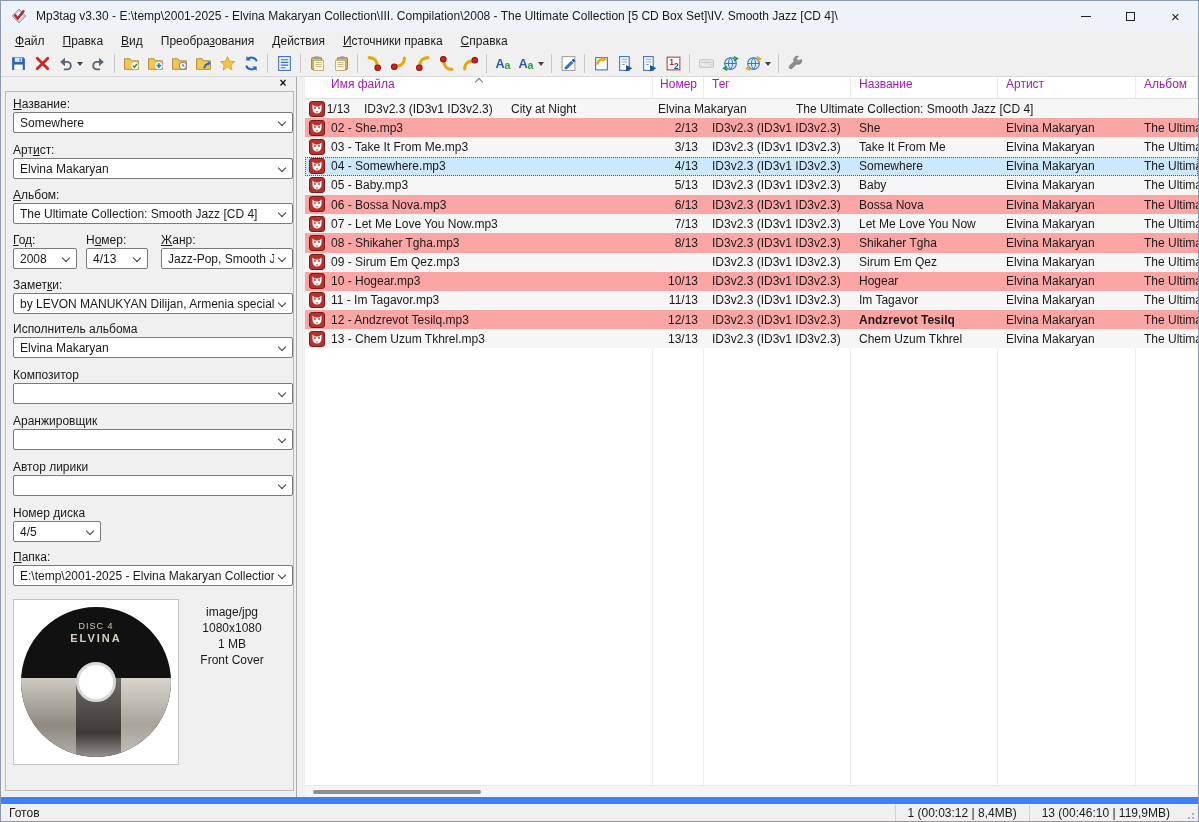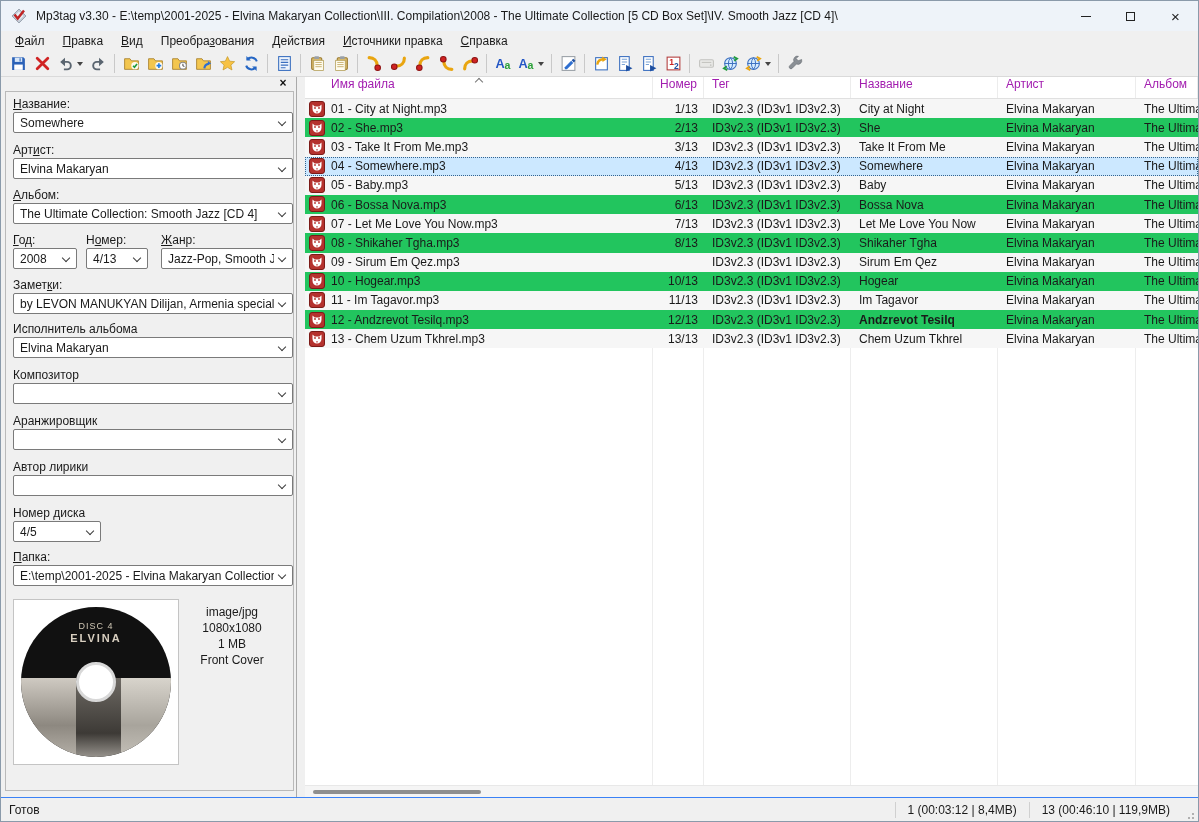--- a/index.html
+++ b/index.html
@@ -81,37 +81,37 @@
              border-bottom: 1px solid #e0e0e0; display: flex; }
   .hcell { position: relative; height: 100%; display: flex; padding-left: 8px;
            border-right: 1px solid #ececec; white-space: nowrap; overflow: hidden; color: #a21caf; }
   .hcell.first { padding-left: 26px; }
   .hcell.right { justify-content: flex-end; padding-right: 6px; padding-left: 0; }
   .sort-caret { position: absolute; top: 2px; left: 50%; width: 6px; height: 6px; margin-left: -3px;
                 border-left: 1.3px solid #777; border-top: 1.3px solid #777; transform: rotate(45deg); }
   .gridlines { position: absolute; left: 0; top: 22px; right: 0; bottom: 12px; pointer-events: none; }
   .vline { position: absolute; top: 0; bottom: 0; width: 1px; background: #ededed; }
   .rows { position: absolute; left: 0; top: 22px; right: 0; }
-  .lrow { position: relative; height: 19.2px; display: flex; align-items: center; background: #22c55e; }
+  .lrow { position: relative; height: 19.2px; display: flex; align-items: center; background: #fca5a5; }
   .lrow.odd { background: #f6f6f6; }
   .lrow.sel { background: #cce8ff; outline: 1px dotted #35648f; outline-offset: -1px; }
   .cell { white-space: nowrap; overflow: hidden; height: 100%; display: flex; align-items: center;
           padding-left: 8px; flex: 0 0 auto; }
   .cell.right { justify-content: flex-end; padding-left: 0; padding-right: 6px; }
   .row-icon { position: absolute; left: 4px; top: 1.5px; width: 16px; height: 16px; }
   .cell-file { padding-left: 26px; }
 
   
   .hscroll { position: absolute; left: 0; right: 0; bottom: 0; height: 12px; background: #f5f5f5;
              border-top: 1px solid #e8e8e8; }
   .hthumb { position: absolute; left: 8px; top: 4px; width: 168px; height: 4px; background: #8f8f8f; border-radius: 2px; }
 
   
   .statusbar { position: absolute; left: 0; bottom: 0; right: 0; height: 24px; background: #f0f0f0;
-               border-top: 1px solid #3b82f6; display: flex; align-items: center; }
+               border-top: 7px solid #3b82f6; display: flex; align-items: center; }
   .sb-left { flex: 1; padding-left: 8px; }
   .sb-sep { width: 1px; height: 16px; background: #d0d0d0; }
   .sb-seg { padding: 0 12px; white-space: nowrap; }
   .grip { width: 14px; height: 14px; margin-right: 2px; align-self: flex-end; position: relative; }
   .grip i { position: absolute; width: 2px; height: 2px; background: #b0b0b0; }
 </style>
 </head>
 <body>
 
 <div class="window">
@@ -480,21 +480,20 @@
         </div>
       <div class="rows">
           <div class="lrow odd">
             <span class="row-icon"><svg viewBox="0 0 16 16">
                 <rect x="0.5" y="0.5" width="15" height="15" rx="2.5" fill="#b5322e" stroke="#7c1a17"></rect>
                 <path d="M3.5 3.5l2.2 2h4.6l2.2-2v4.2c0 3-2 4.9-4.5 4.9s-4.5-1.9-4.5-4.9z" fill="#fff"></path>
                 <circle cx="6" cy="7" r="0.9" fill="#b5322e"></circle>
                 <circle cx="10" cy="7" r="0.9" fill="#b5322e"></circle>
                 <path d="M7 10.5c.6.6 1.4.6 2 0" stroke="#b5322e" fill="none"></path>
               </svg></span>
-            <div class="cell cell-file" style="width: 348px;">01 - City at Night.mp3</div>
             <div class="cell right" style="width: 51px;">1/13</div>
             <div class="cell" style="width: 147px;">ID3v2.3 (ID3v1 ID3v2.3)</div>
             <div class="cell" style="width: 147px;">City at Night</div>
             <div class="cell" style="width: 138px;">Elvina Makaryan</div>
             <div class="cell" style="width: auto; flex: 1 1 0%;">The Ultimate Collection: Smooth Jazz [CD 4]</div>
           </div>
           <div class="lrow">
             <span class="row-icon"><svg viewBox="0 0 16 16">
                 <rect x="0.5" y="0.5" width="15" height="15" rx="2.5" fill="#b5322e" stroke="#7c1a17"></rect>
                 <path d="M3.5 3.5l2.2 2h4.6l2.2-2v4.2c0 3-2 4.9-4.5 4.9s-4.5-1.9-4.5-4.9z" fill="#fff"></path>

